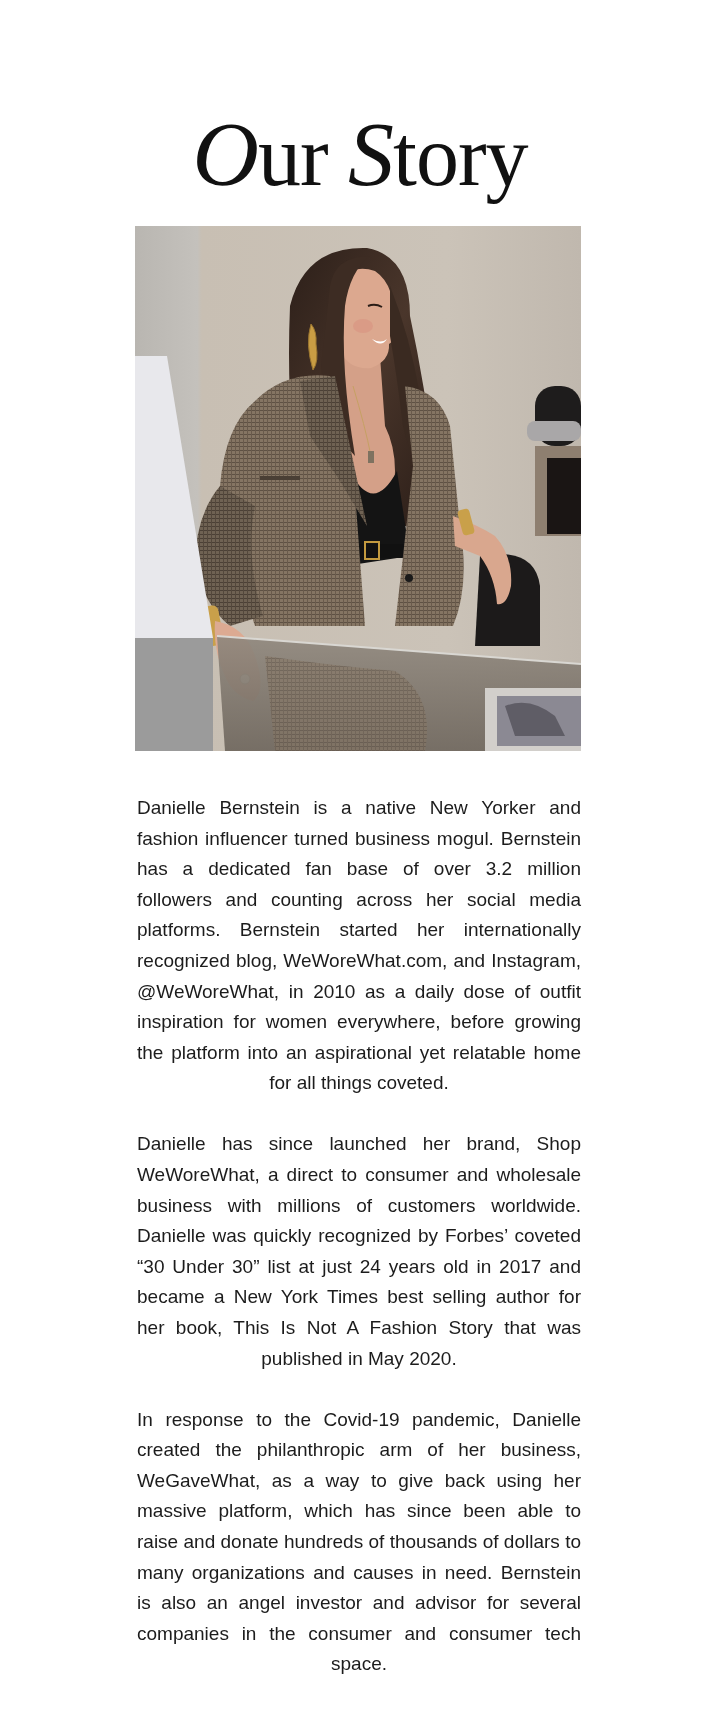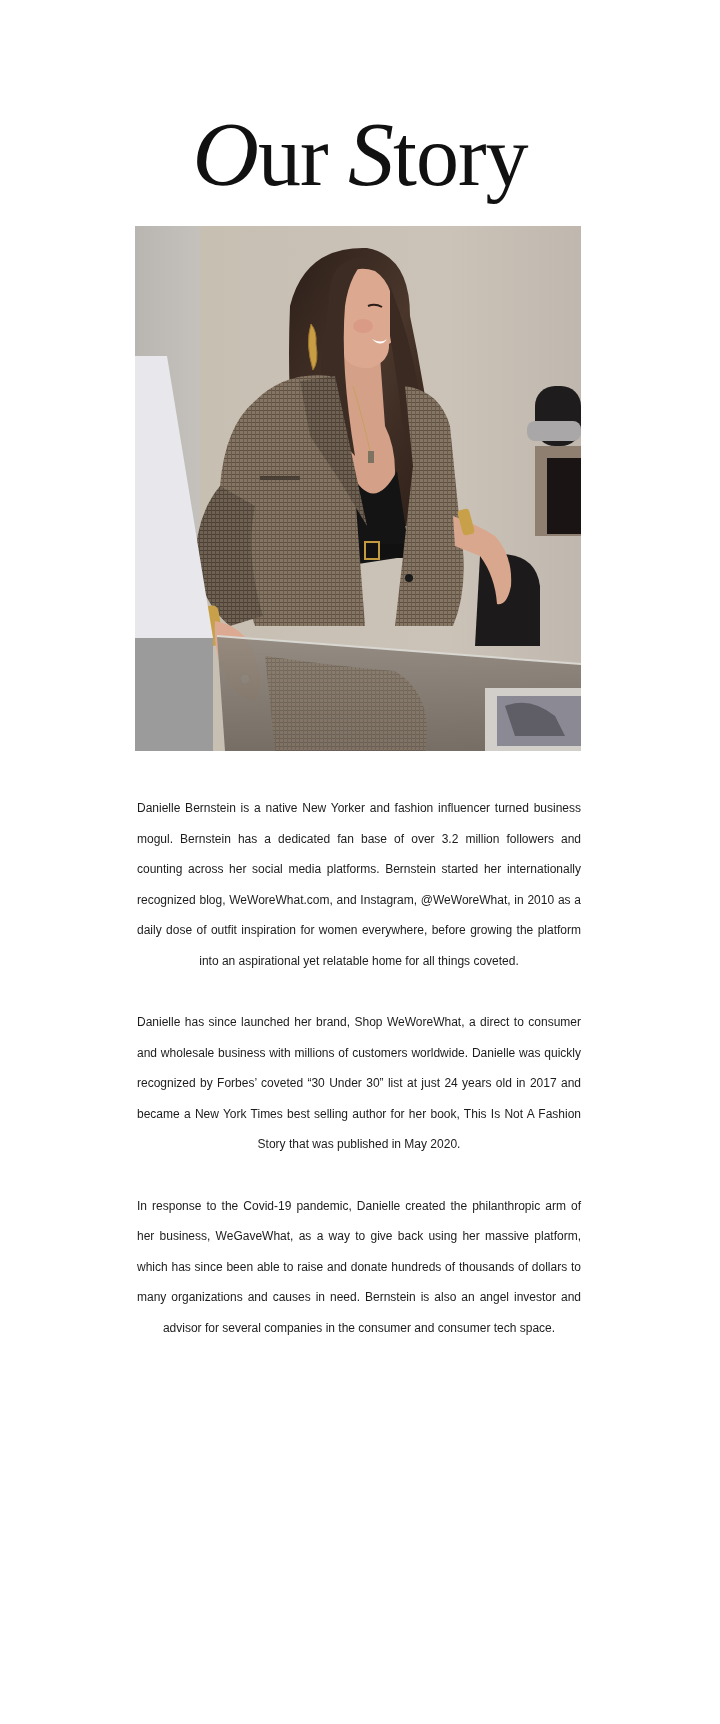--- a/index.html
+++ b/index.html
@@ -48,21 +48,21 @@
     }
     .story {
       position: absolute;
       left: 137px;
       top: 793px;
       width: 444px;
     }
     .story p {
       margin: 0 0 30.5px 0;
       font-family: "Liberation Sans", "DejaVu Sans", sans-serif;
-      font-size: 12px;
+      font-size: 19px;
       line-height: 30.6px;
       text-align: justify;
       text-align-last: center;
       color: #1c1c1c;
     }
   </style>
 </head>
 <body>
 
 <h1 class="page-title"><span class="cap">O</span><span>ur </span><span class="cap">S</span><span>tory</span></h1>

